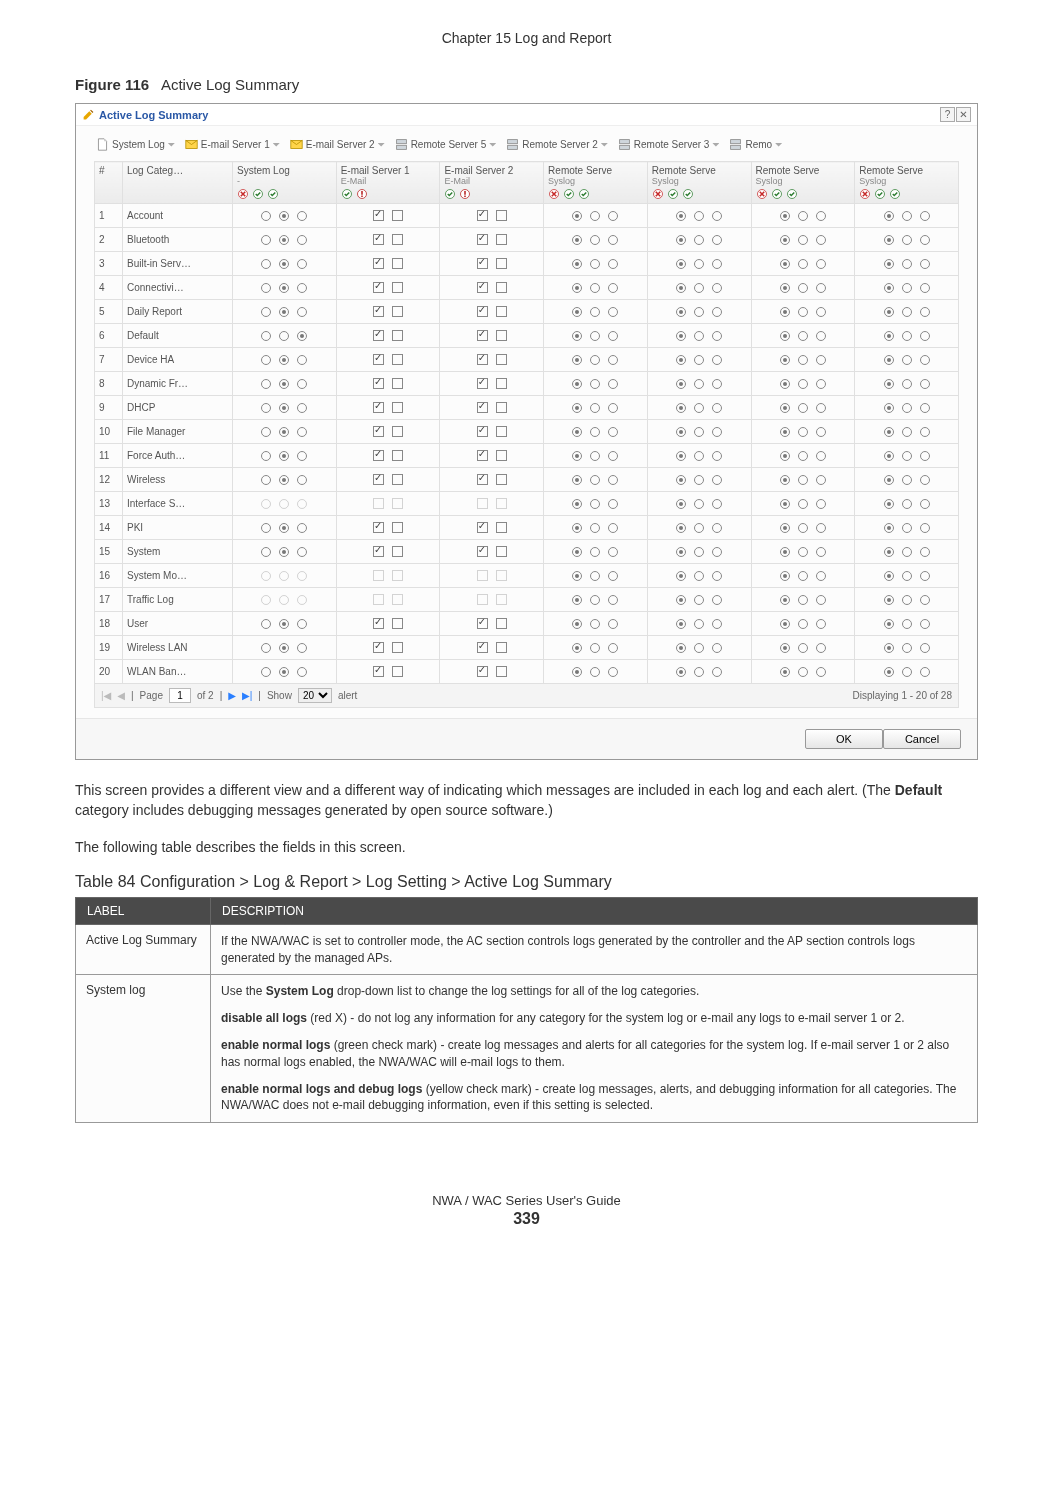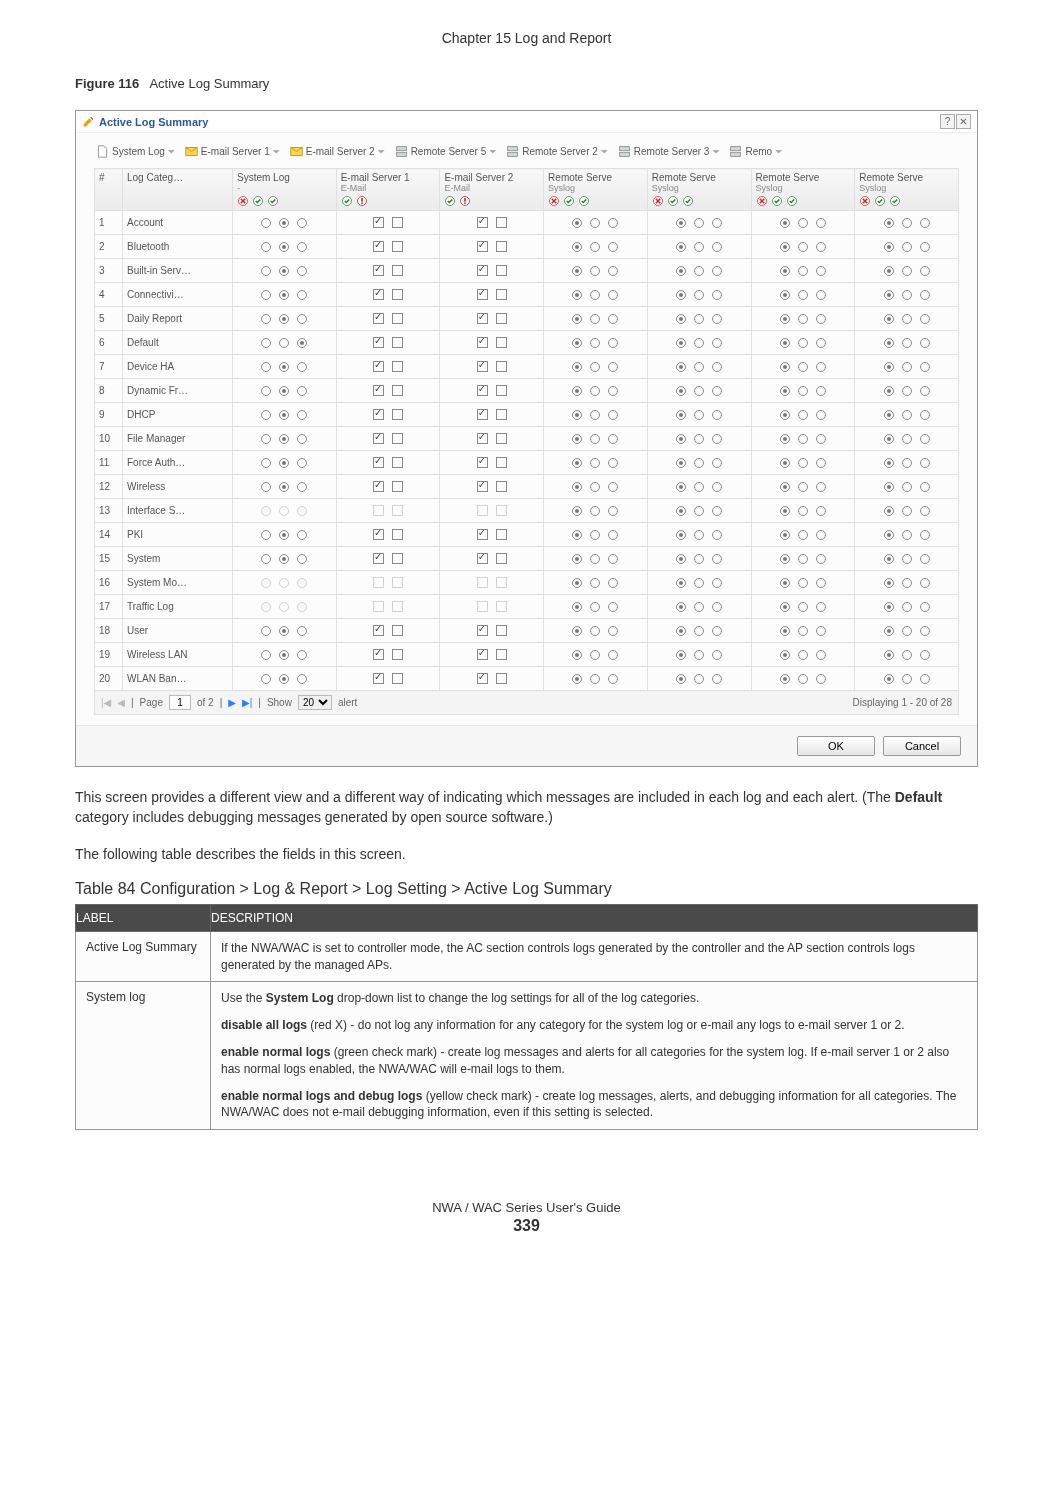--- a/index.html
+++ b/index.html
@@ -1,18 +1,18 @@
 <!DOCTYPE html>
 <html><head>
 <meta charset="utf-8">
 <style>
 *{box-sizing:border-box;margin:0;padding:0}
 body{font-family:"Century Gothic","Avant Garde",Futura,sans-serif;background:#fff;color:#333;width:1053px;margin:0 auto;padding:30px 75px}
 .chapter-title{text-align:center;font-size:14px;font-weight:400;margin-bottom:30px}
-.fig-caption{font-size:13px;margin-bottom:19px}
+.fig-caption{font-size:15px;margin-bottom:10px}
 .fig-caption b{font-weight:700}
 .dialog{border:1px solid #999;background:#fcfcfc;position:relative;padding:0;font-family:Verdana,Geneva,sans-serif;font-size:11px;color:#555;margin-bottom:20px}
 .dialog-header{background:#fff;padding:3px 6px;display:flex;align-items:center;justify-content:space-between;border-bottom:1px solid #eee}
 .dialog-title{color:#2a58a6;font-weight:700;display:flex;align-items:center;gap:4px}
 .dialog-title svg{width:13px;height:13px}
 .dialog-closers{display:flex;gap:1px}
 .dialog-closers .btn{width:15px;height:15px;border:1px solid #aaa;background:#f4f4f4;display:flex;align-items:center;justify-content:center;font-size:10px;color:#666;cursor:pointer}
 .dialog-body{padding:6px 18px 10px 18px}
 .menubar{display:flex;gap:6px;padding:4px 0 8px 0;border-bottom:none;overflow:hidden;white-space:nowrap}
 .menubar .mitem{display:inline-flex;align-items:center;gap:3px;font-size:10px;color:#555;padding:2px}
@@ -32,27 +32,27 @@
 .cb-set{display:flex;gap:8px;justify-content:center}
 .cb-set span{width:11px;height:11px;border:1px solid #888;display:inline-block;position:relative}
 .cb-set span.chk::after{content:"✓";position:absolute;top:-3px;left:0;font-size:10px;color:#444}
 .cb-set span.dim{opacity:.35}
 .pager{display:flex;align-items:center;justify-content:space-between;padding:4px 6px;background:#f4f4f4;border:1px solid #e0e0e0;border-top:none;font-size:10px;color:#666}
 .pager .left{display:flex;align-items:center;gap:6px}
 .pager .arrow{color:#2a7fff}
 .pager .arrow.dis{color:#bbb}
 .pager input{width:22px;font-size:10px;text-align:center;border:1px solid #bbb;padding:1px}
 .pager select{font-size:10px;border:1px solid #bbb}
-.dialog-footer{display:flex;justify-content:flex-end;gap:8px;padding:10px 16px;background:#f7f7f7;border-top:1px solid #e6e6e6}
+.dialog-footer{display:flex;justify-content:flex-end;gap:0;padding:10px 16px;background:#f7f7f7;border-top:1px solid #e6e6e6}
 .dialog-footer button{min-width:78px;padding:3px 10px;font-size:11px;border:1px solid #999;background:linear-gradient(#fff,#e6e6e6);border-radius:2px;cursor:pointer}
 p.body{font-size:14px;line-height:1.45;margin:16px 0}
 p.body b{font-weight:700}
 .table-caption{font-size:16px;margin:14px 0 6px 0}
 .desc-table{border-collapse:collapse;width:100%;font-size:12px}
-.desc-table th{background:#4a4a4a;color:#fff;text-align:left;padding:6px 0;border:1px solid #666;font-weight:400}
+.desc-table th{background:#4a4a4a;color:#fff;text-align:left;padding:6px 11px;border:1px solid #666;font-weight:400}
 .desc-table td{border:1px solid #999;padding:8px 10px;vertical-align:top;background:#fcfcfc}
 .desc-table td.label-cell{width:135px}
 .desc-table p{margin:0 0 10px 0;line-height:1.4}
 .desc-table p:last-child{margin-bottom:0}
 .footer{text-align:center;font-size:13px;margin-top:70px}
 .footer .pn{font-weight:700;font-size:16px;margin-top:2px}
 </style>
 </head>
 <body>
 

